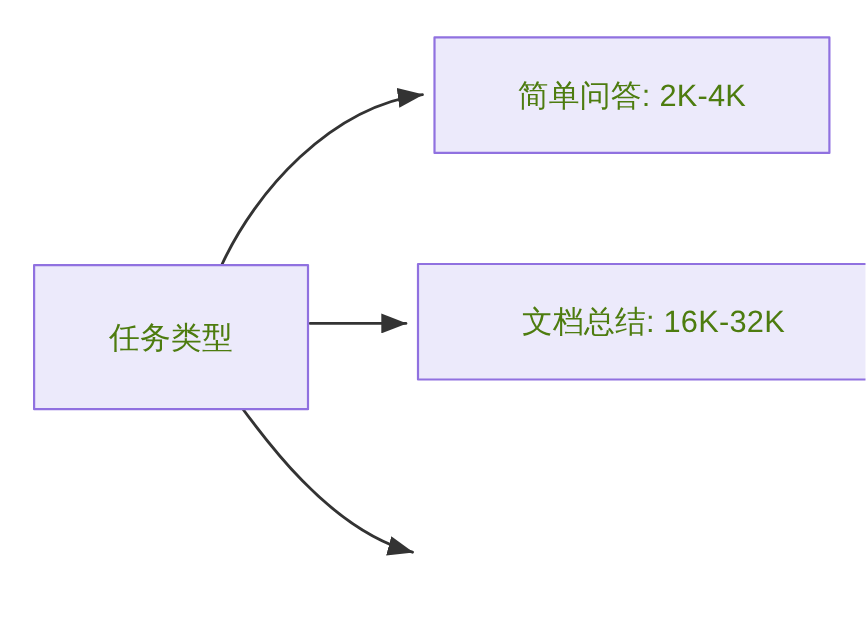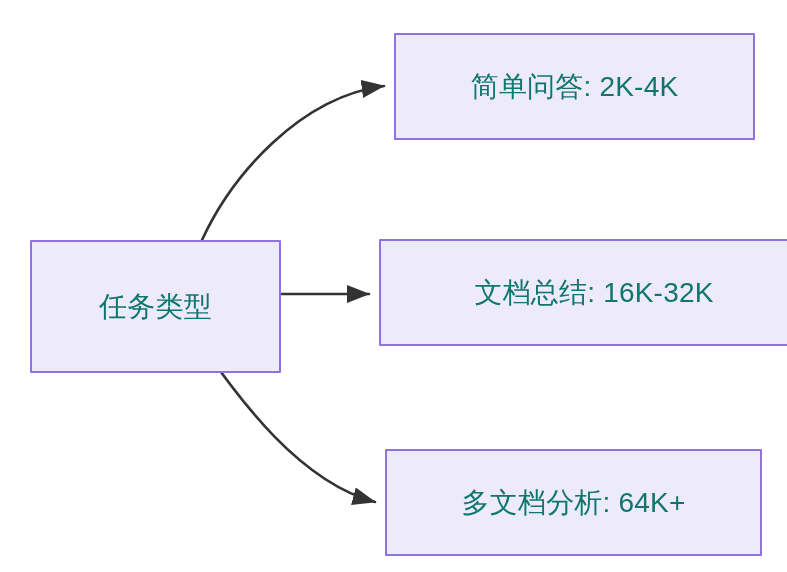--- a/index.html
+++ b/index.html
@@ -29,21 +29,21 @@
     position: absolute;
     box-sizing: border-box;
     background: #ECEAFB;
     border: 2px solid #9071E0;
     border-radius: 1px;
     display: flex;
     align-items: center;
     justify-content: center;
   }
   .node-label {
-    color: #0f766e;
+    color: #4d7c0f;
     font-size: 28px;
     line-height: 1.2;
     letter-spacing: 0.2px;
     white-space: nowrap;
     text-align: center;
   }
   #node-source {
     left: 30px;
     top: 240px;
     width: 251px;
@@ -92,17 +92,14 @@
   </div>
 
   <div class="node" id="node-task-1">
     <span class="node-label">简单问答: 2K-4K</span>
   </div>
 
   <div class="node" id="node-task-2">
     <span class="node-label">文档总结: 16K-32K</span>
   </div>
 
-  <div class="node" id="node-task-3">
-    <span class="node-label">多文档分析: 64K+</span>
-  </div>
 
 </div>
 
 </body></html>

